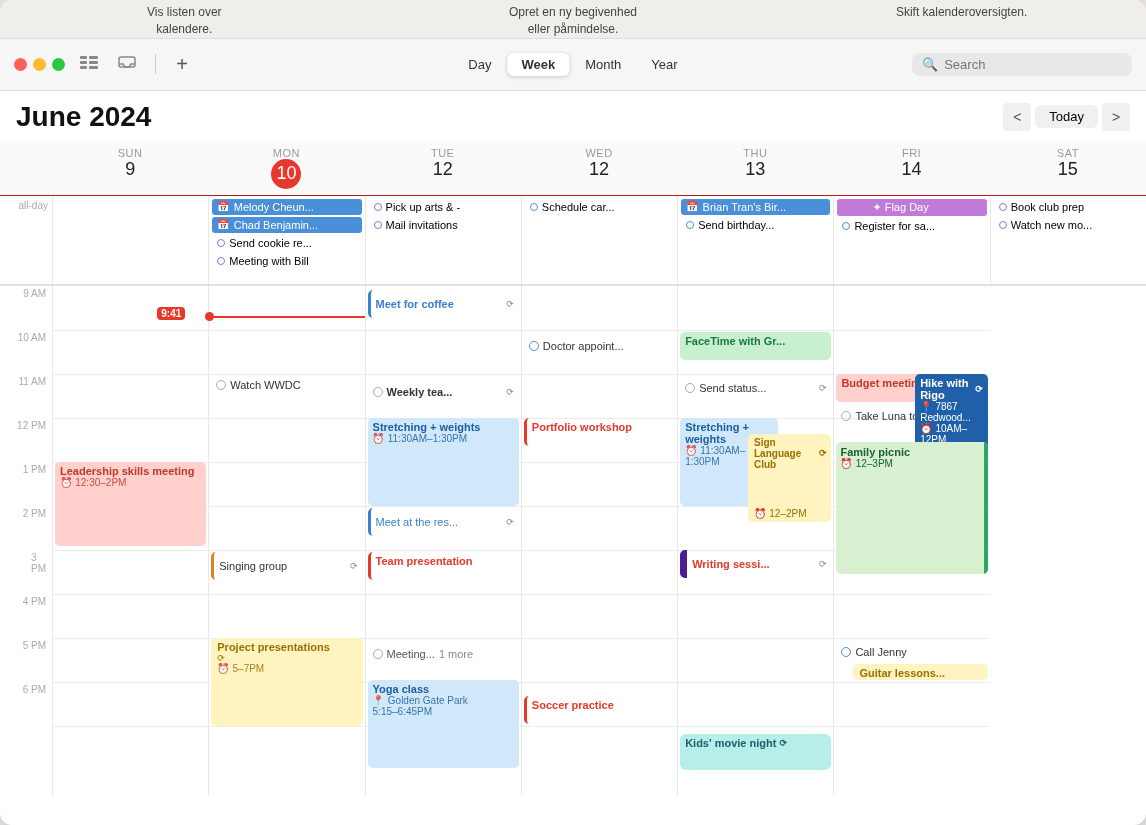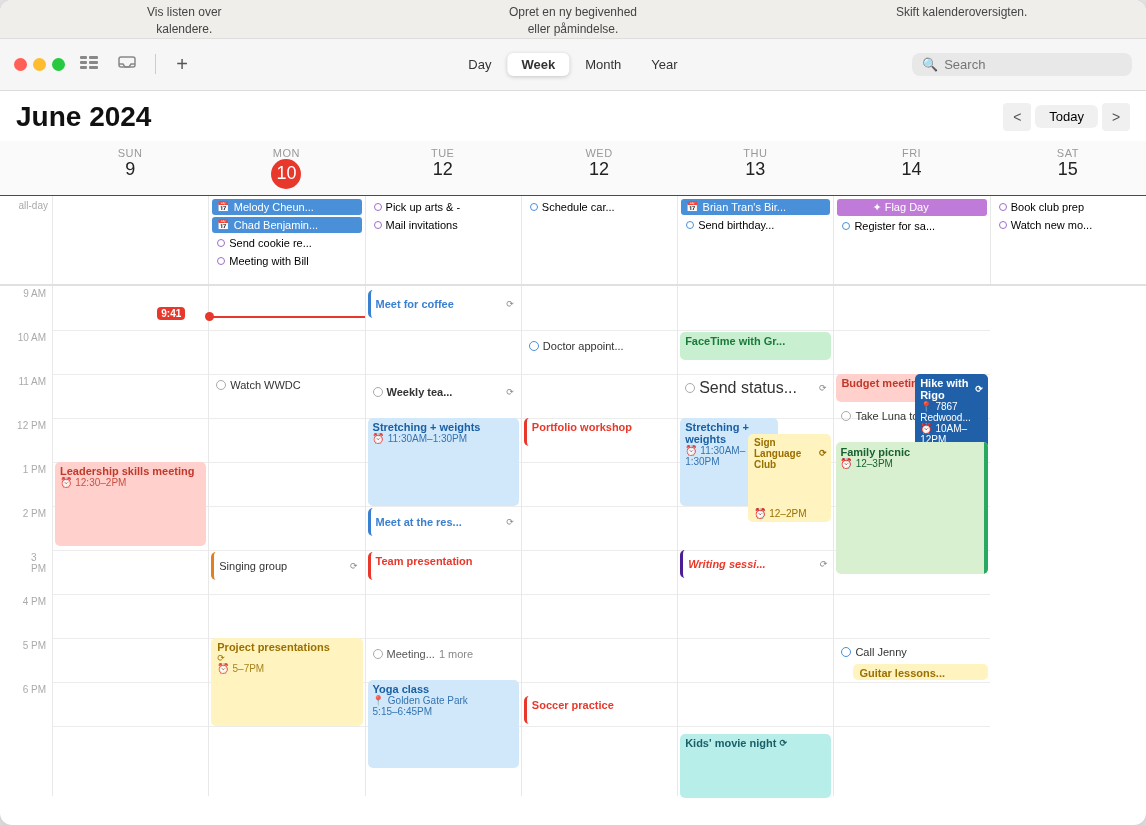--- a/index.html
+++ b/index.html
@@ -350,21 +350,21 @@
             </div>
             <span style="font-size:9px;color:#888;">⟳</span>
           </div>
 
           <div class="cal-event ev-blue" style="top:132px; height:88px; left:2px; right:2px;">
             <div class="ev-title" style="font-weight:700;">Stretching + weights</div>
             <div class="ev-time">⏰ 11:30AM–1:30PM</div>
           </div>
 
           <div class="cal-event ev-left-bar-blue" style="top:222px; height:28px; left:2px; right:2px; border-left:3px solid #3a80d0; display:flex; align-items:center; justify-content:space-between;">
-            <span style="font-size:11px; font-weight:700; color:#3a80d0;text-align:center;">Meet at the res...</span>
+            <span style="font-size:11px; font-weight:400; color:#3a80d0;text-align:center;">Meet at the res...</span>
             <span style="font-size:9px; color:#888;">⟳</span>
           </div>
 
           <div class="cal-event ev-left-bar-red" style="top:266px; height:28px; left:2px; right:2px; border-left:3px solid #e8382b;">
             <span style="font-size:11px; font-weight:600; color:#e8382b;">Team presentation</span>
           </div>
 
           <div class="cal-event" style="top:354px; height:28px; left:2px; right:2px; display:flex; align-items:center; gap:4px;">
             <span style="width:10px;height:10px;border-radius:50%;border:1.5px solid #aaa;flex-shrink:0;"></span>
             <span style="font-size:11px; color:#555;">Meeting...</span>
@@ -416,41 +416,41 @@
           <div class="hour-line" style="top:396px;"></div>
             <div class="hour-line" style="top:440px;"></div>
 
           <div class="cal-event ev-green" style="top:46px; height:28px; left:2px; right:2px;">
             <span style="font-size:11px; font-weight:600;">FaceTime with Gr...</span>
           </div>
 
           <div class="cal-event" style="top:88px; height:28px; left:2px; right:2px; display:flex; align-items:center; justify-content:space-between; gap:4px;">
             <div style="display:flex;align-items:center;gap:4px;">
               <span style="width:10px;height:10px;border-radius:50%;border:1.5px solid #aaa;flex-shrink:0;"></span>
-              <span style="font-size:16px; color:#333;">Send status...</span>
+              <span style="font-size:11px; color:#333;">Send status...</span>
             </div>
             <span style="font-size:9px;color:#888;">⟳</span>
           </div>
 
           <div class="cal-event ev-blue" style="top:132px; height:88px; left:2px; right:55px;">
             <div class="ev-title" style="font-weight:700;">Stretching + weights</div>
             <div class="ev-time">⏰ 11:30AM–1:30PM</div>
           </div>
 
           <div class="cal-event ev-yellow" style="top:148px; height:88px; right:2px; left:45%; display:flex; flex-direction:column; justify-content:space-between;">
             <div style="display:flex;align-items:center;gap:3px; font-size:10px;font-weight:700;">Sign Language Club <span style="font-size:9px;">⟳</span></div>
             <div style="font-size:10px;">⏰ 12–2PM</div>
           </div>
 
-          <div class="cal-event ev-left-bar-red" style="top:264px; height:28px; left:2px; right:2px; border-left:3px solid #4c1d95; display:flex; align-items:center; justify-content:space-between;font-style:italic;">
+          <div class="cal-event ev-left-bar-red" style="top:264px; height:28px; left:2px; right:2px; border-left:7px solid #4c1d95; display:flex; align-items:center; justify-content:space-between;">
             <span style="font-size:11px; font-weight:600; color:#e8382b;">Writing sessi...</span>
             <span style="font-size:9px;color:#888;">⟳</span>
           </div>
 
-          <div class="cal-event ev-teal" style="top:448px; height:64px; left:2px; right:2px; background:#b8eeea; color:#1a6068;">
+          <div class="cal-event ev-teal" style="top:448px; height:36px; left:2px; right:2px; background:#b8eeea; color:#1a6068;border-radius:6px;">
             <div style="display:flex;align-items:center;gap:3px;font-size:11px;font-weight:700;">Kids' movie night <span style="font-size:9px;">⟳</span></div>
           </div>
         </div>
 
         <div class="day-col" style="height:510px;">
           <div class="hour-line" style="top:44px;"></div>
             <div class="hour-line" style="top:88px;"></div>
           <div class="hour-line" style="top:132px;"></div>
             <div class="hour-line" style="top:176px;"></div>
           <div class="hour-line" style="top:220px;"></div>

